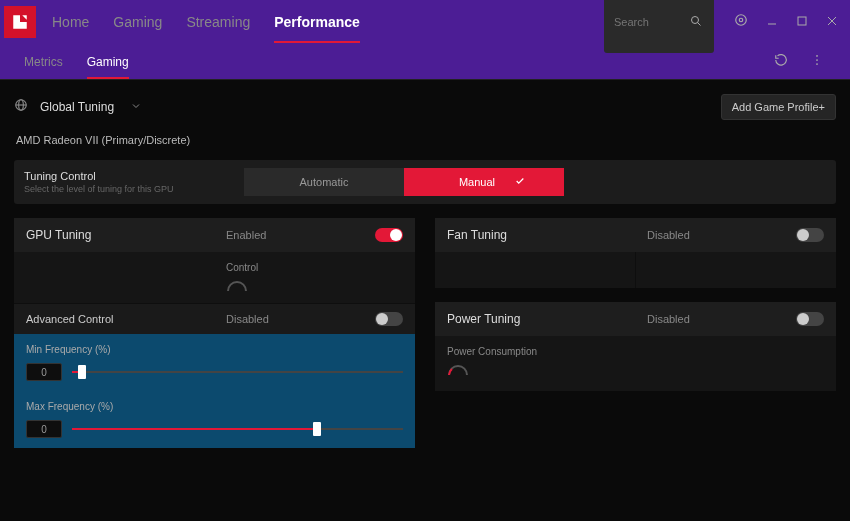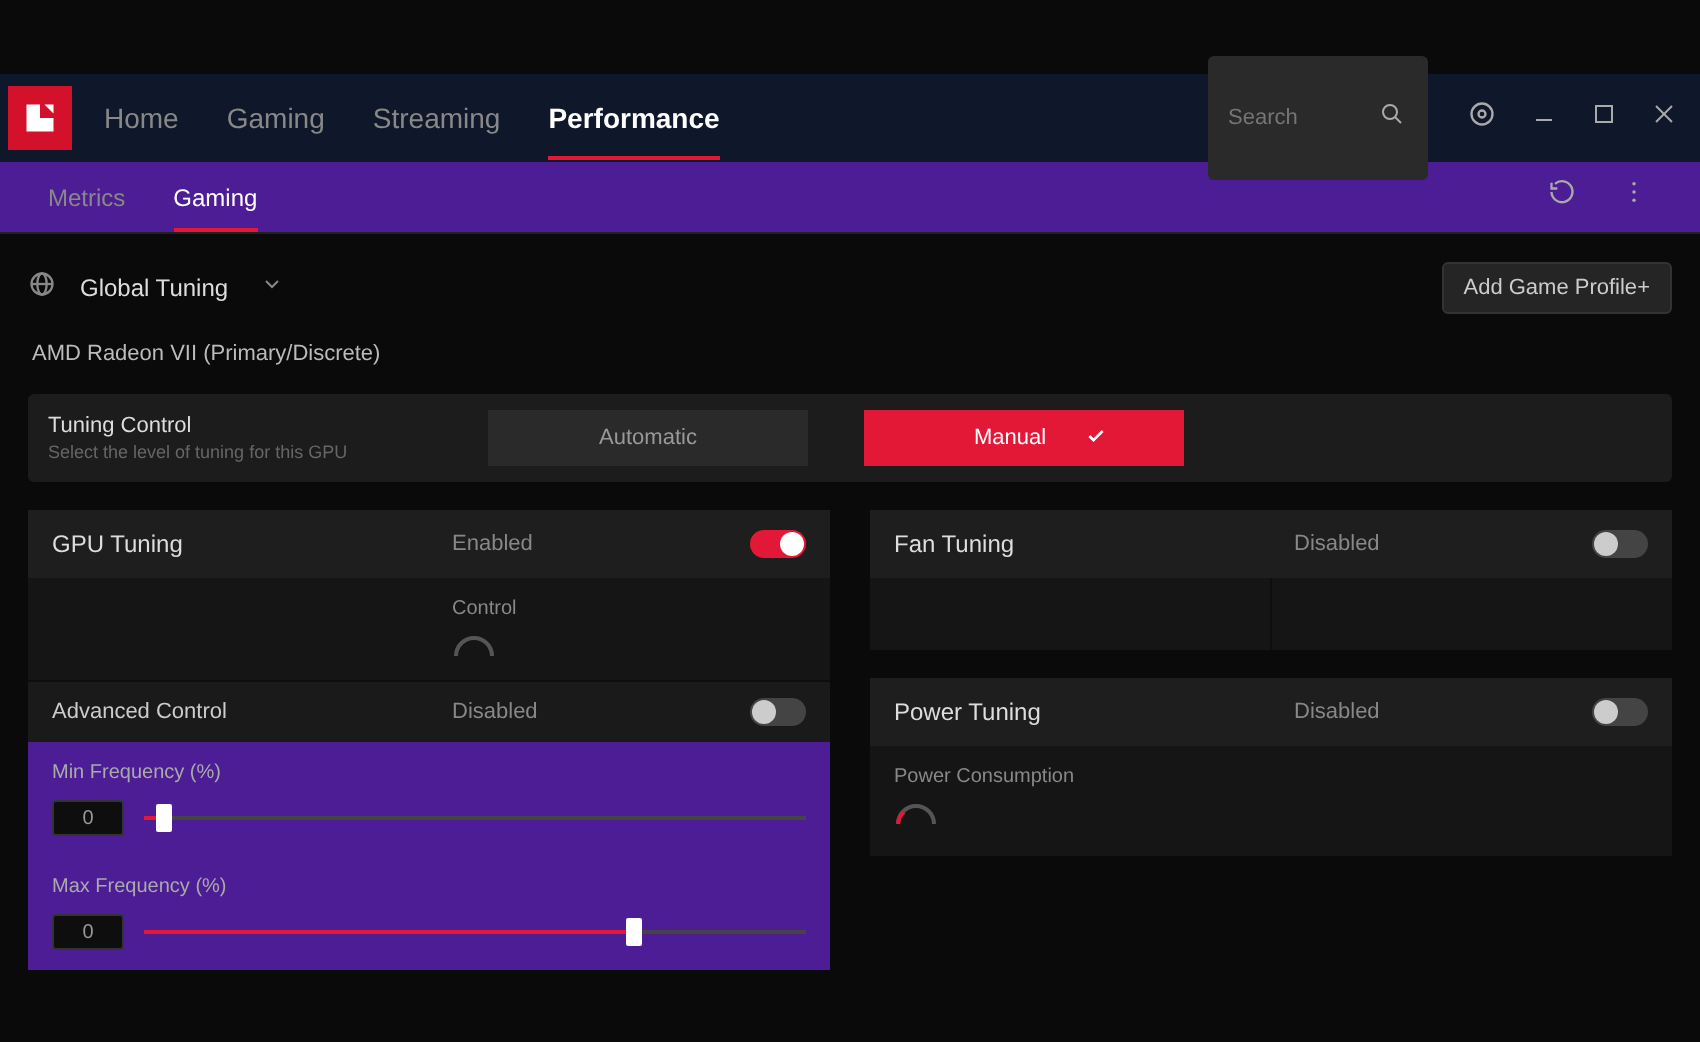--- a/index.html
+++ b/index.html
@@ -1,17 +1,17 @@
 <!DOCTYPE html>
 <html><head>
 <meta charset="utf-8">
 <style>
 * { margin: 0; padding: 0; box-sizing: border-box; font-family: -apple-system, BlinkMacSystemFont, "Segoe UI", Arial, sans-serif; }
 body { background: #0a0a0a; color: #fff; width: 850px; height: 521px; overflow: hidden; }
-.titlebar { height: 44px; background: #0f172a; display: flex; align-items: center; padding: 0 10px 0 0; margin-top: 37px; }
+.titlebar { height: 44px; background: #4c1d95; display: flex; align-items: center; padding: 0 10px 0 0; }
 .logo { width: 32px; height: 32px; background: #d4112b; display: flex; align-items: center; justify-content: center; margin-left: 4px; }
 .logo svg { width: 18px; height: 18px; }
 .mainnav { display: flex; margin-left: 16px; gap: 24px; flex: 1; }
 .navitem { font-size: 14px; color: #888; cursor: pointer; padding: 12px 0; position: relative; }
 .navitem.active { color: #fff; font-weight: 600; }
 .navitem.active::after { content: ''; position: absolute; bottom: -1px; left: 0; right: 0; height: 2px; background: #e31837; }
 .searchwrap { background: #2a2a2a; border-radius: 3px; display: flex; align-items: center; padding: 20px 10px; margin-right: 18px; width: 110px; }
 .searchwrap input { background: transparent; border: none; color: #888; font-size: 11px; outline: none; flex: 1; width: 60px; }
 .titleicons { display: flex; align-items: center; gap: 14px; }
 .ticon { color: #aaa; cursor: pointer; padding: 2px; }
@@ -24,21 +24,21 @@
 .toprow { display: flex; align-items: center; margin-bottom: 14px; }
 .globe { color: #888; margin-right: 12px; }
 .globaltune { color: #ddd; font-size: 12px; margin-right: 16px; }
 .chev { color: #888; }
 .addprofile { margin-left: auto; background: #252525; border: 1px solid #333; color: #ccc; font-size: 11px; padding: 6px 10px; border-radius: 3px; cursor: pointer; display: flex; align-items: center; gap: 0; }
 .gpuname { font-size: 11px; color: #bbb; margin-bottom: 14px; padding-left: 2px; }
 .tcrow { background: #1c1c1c; display: flex; align-items: center; padding: 8px 10px; border-radius: 3px; margin-bottom: 14px; }
 .tclabel { flex: 0 0 220px; }
 .tclabel .t1 { font-size: 11px; color: #ddd; }
 .tclabel .t2 { font-size: 9px; color: #666; margin-top: 2px; }
-.seg { display: flex; gap: 28px; }
+.seg { display: flex; }
 .segbtn { width: 160px; height: 28px; display: flex; align-items: center; justify-content: center; font-size: 11px; color: #999; background: #2a2a2a; cursor: pointer; }
 .segbtn.sel { background: #e31837; color: #fff; padding-left: 16px; }
 .segbtn.sel .chk { margin-left: 20px; }
 .cols { display: flex; gap: 20px; }
 .col { flex: 1; display: flex; flex-direction: column; gap: 14px; }
 .panel { background: #1a1a1a; border-radius: 3px; }
 .panelhead { display: flex; align-items: center; padding: 10px 12px; background: #1e1e1e; }
 .phtitle { font-size: 12px; color: #ddd; flex: 0 0 200px; }
 .phstate { font-size: 11px; color: #888; flex: 1; }
 .toggle { width: 28px; height: 14px; background: #555; border-radius: 7px; position: relative; cursor: pointer; }
@@ -47,21 +47,21 @@
 .toggle.on::after { right: 1px; background: #fff; }
 .toggle.off::after { right: auto; left: 1px; }
 .toggle.off { background: #444; }
 .panelbody { padding: 10px 12px; background: #151515; }
 .voltlabel { font-size: 10px; color: #888; margin-bottom: 6px; margin-left: 200px; }
 .gauge { width: 22px; height: 14px; margin-left: 200px; }
 .gauge svg { display: block; }
 .subrow { display: flex; align-items: center; padding: 8px 12px; background: #1a1a1a; border-top: 1px solid #0e0e0e; }
 .subrow .lbl { font-size: 11px; color: #ccc; flex: 0 0 200px; }
 .subrow .st { font-size: 11px; color: #888; flex: 1; }
-.sliderblock { padding: 10px 12px; background: #4c1d95; }
+.sliderblock { padding: 10px 12px; background: #0c4a6e; }
 .sliderlbl { font-size: 10px; color: #aaa; margin-bottom: 8px; }
 .sliderrow { display: flex; align-items: center; gap: 10px; }
 .valbox { width: 36px; height: 18px; background: #0e0e0e; border: 1px solid #333; color: #999; font-size: 10px; display: flex; align-items: center; justify-content: center; border-radius: 2px; }
 .track { flex: 1; height: 2px; background: #444; position: relative; cursor: pointer; }
 .track.red { background: #444; }
 .track .fill { position: absolute; left: 0; top: 0; bottom: 0; background: #e31837; }
 .thumb { position: absolute; width: 8px; height: 14px; background: #fff; top: -6px; transform: translateX(-50%); border-radius: 1px; }
 .emptybody { height: 36px; background: #151515; display: flex; }
 .emptybody .split { flex: 1; border-right: 1px solid #0e0e0e; }
 .emptybody .split:last-child { border-right: none; }

